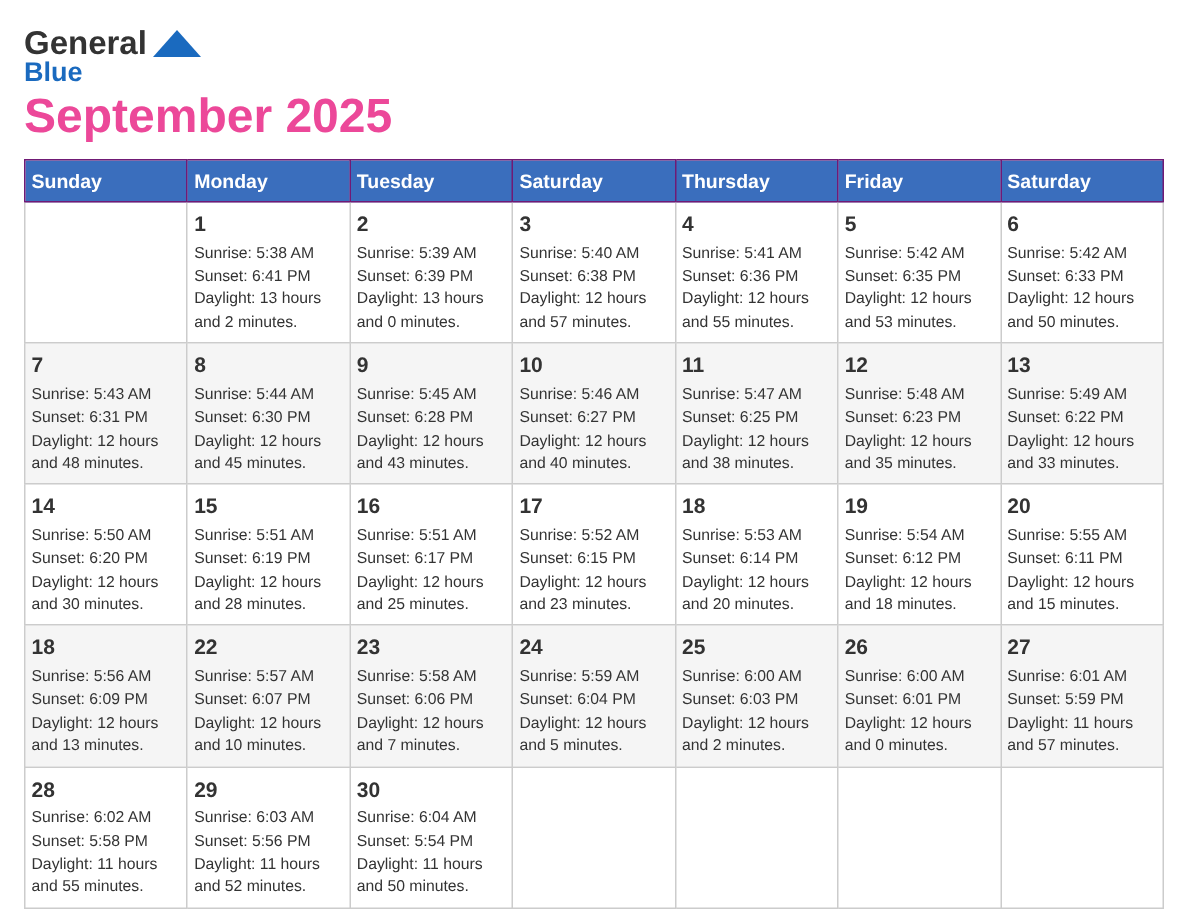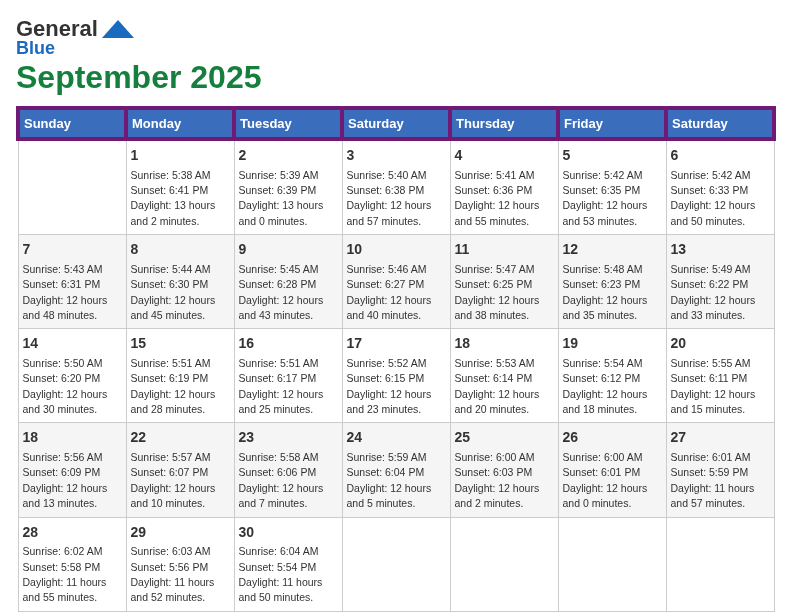--- a/index.html
+++ b/index.html
@@ -21,40 +21,40 @@
       display: flex;
       flex-direction: column;
       align-items: flex-start;
     }
     .title-block {
       text-align: right;
     }
     .title-block h1 {
       font-size: 32px;
       font-weight: bold;
-      color: #15803d;
+      color: #ec4899;
     }
     .title-block h2 {
       font-size: 16px;
       font-weight: normal;
       color: #444;
     }
     table {
       width: 100%;
       border-collapse: collapse;
       font-size: 11px;
     }
     thead tr th {
       background: #3a6ebd;
       color: #fff;
       padding: 6px 4px;
       text-align: left;
       font-size: 13px;
       font-weight: bold;
-      border: 4px solid #701a75;
+      border: 1px solid #701a75;
     }
     tbody tr td {
       vertical-align: top;
       padding: 5px 4px;
       border: 1px solid #ccc;
       color: #333;
       min-width: 100px;
       line-height: 1.4;
     }
     tbody tr:nth-child(odd) td {

